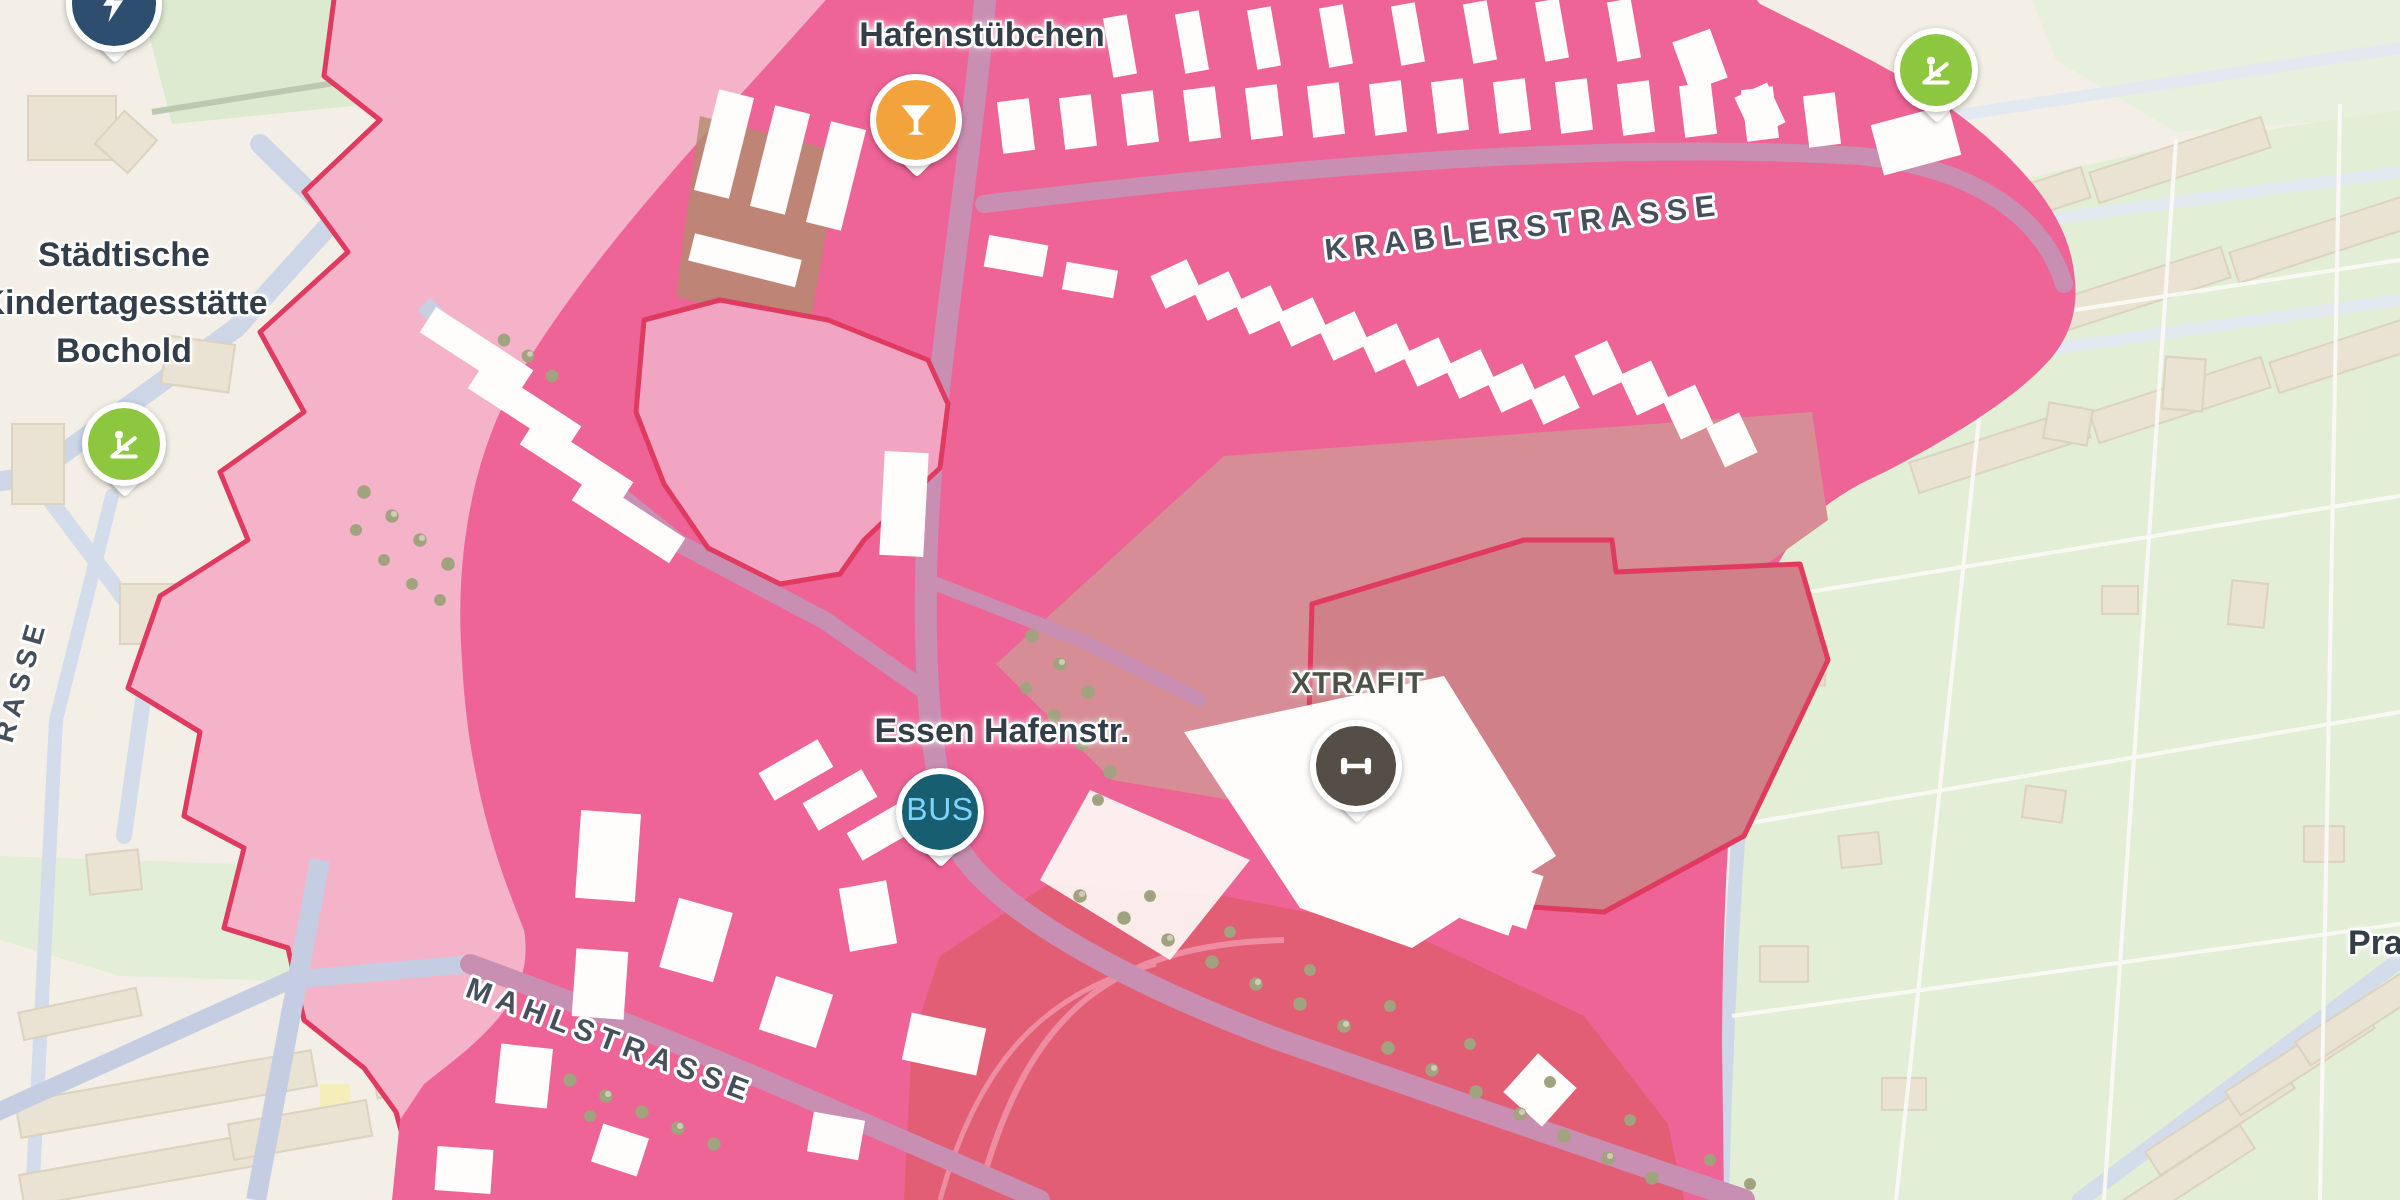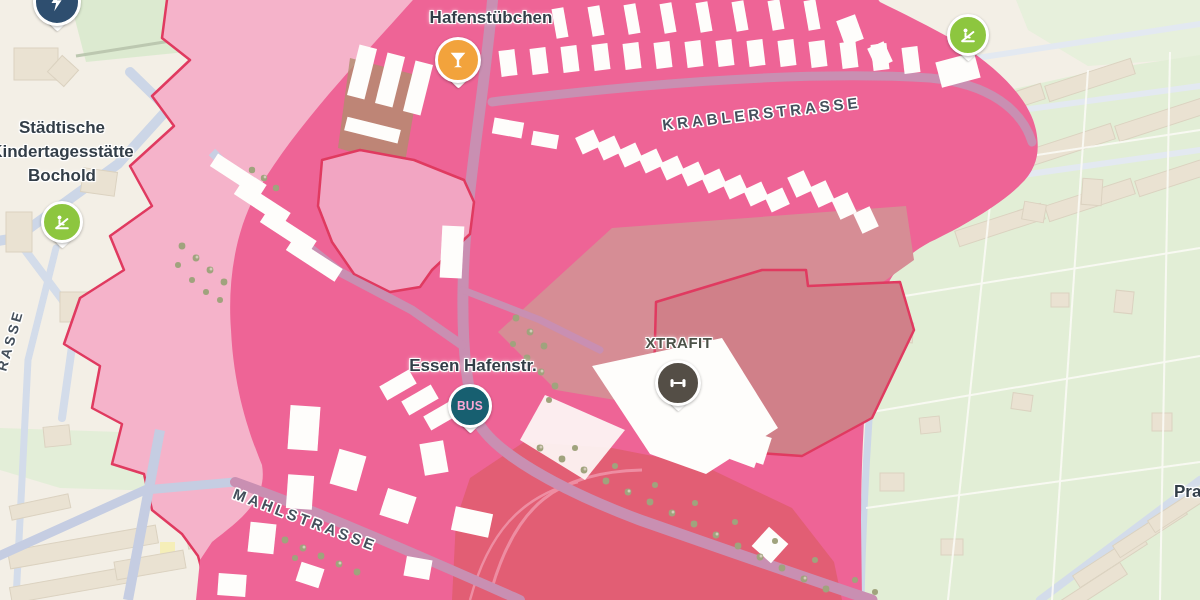--- a/index.html
+++ b/index.html
@@ -22,21 +22,21 @@
     position:absolute;left:50%;bottom:-3px;width:13px;height:13px;margin-left:-6.5px;
     background:#fff;transform:rotate(45deg);border-radius:2px;
     box-shadow:0 1px 2px rgba(0,0,0,.25);
   }
   .marker .circle{
     position:relative;border-radius:50%;border:3px solid #fff;
     display:flex;align-items:center;justify-content:center;
     box-shadow:0 1px 3px rgba(0,0,0,.3);box-sizing:border-box;
   }
   .marker .circle svg{display:block;}
-  .bus-text{color:#f9a8d4;font-weight:bold;font-size:12px;letter-spacing:.3px;}
+  .bus-text{color:#7dd3fc;font-weight:normal;font-size:16px;letter-spacing:.3px;}
 </style>
 </head>
 <body>
 
 <div id="map-canvas">
 
 <svg id="base-svg" width="1200" height="600" viewBox="0 0 1200 600">
 
   <g>
     <rect x="0" y="0" width="1200" height="600" fill="#f3efe6"></rect>
@@ -303,25 +303,25 @@
 </svg>
 
 <div class="poi-label" style="left:459px;top:18px;margin-left:32px;">Hafenstübchen</div>
 
 <div class="poi-label kinder" style="left:-24px;top:116px;width:172px;">
   <div>Städtische</div>
   <div>Kindertagesstätte</div>
   <div>Bochold</div>
 </div>
 
-<div class="poi-label" style="left:473px;top:366px;">Essen Hafenstr.</div>
+<div class="poi-label" style="left:501px;top:366px;">Essen Hafenstr.</div>
 
 <div class="poi-label small-caps" style="left:679px;top:342px;">XTRAFIT</div>
 
-<div class="poi-label" style="left:1174px;top:492px;transform:translate(0,-50%);">Pra</div>
+<div class="poi-label" style="left:1174px;top:472px;transform:translate(0,-50%);">Pra</div>
 
 <div class="marker" style="left:33px;top:-22px;width:48px;height:48px;">
   <div class="tail"></div>
   <div class="circle" style="width:48px;height:48px;background:#2e4e6f;">
     <svg width="22" height="22" viewBox="0 0 24 24" fill="#ffffff">
           <path d="M13,2 L6,13 L11,13 L9,22 L17,10 L12,10 Z"></path>
         </svg>
   </div>
 </div>
 

